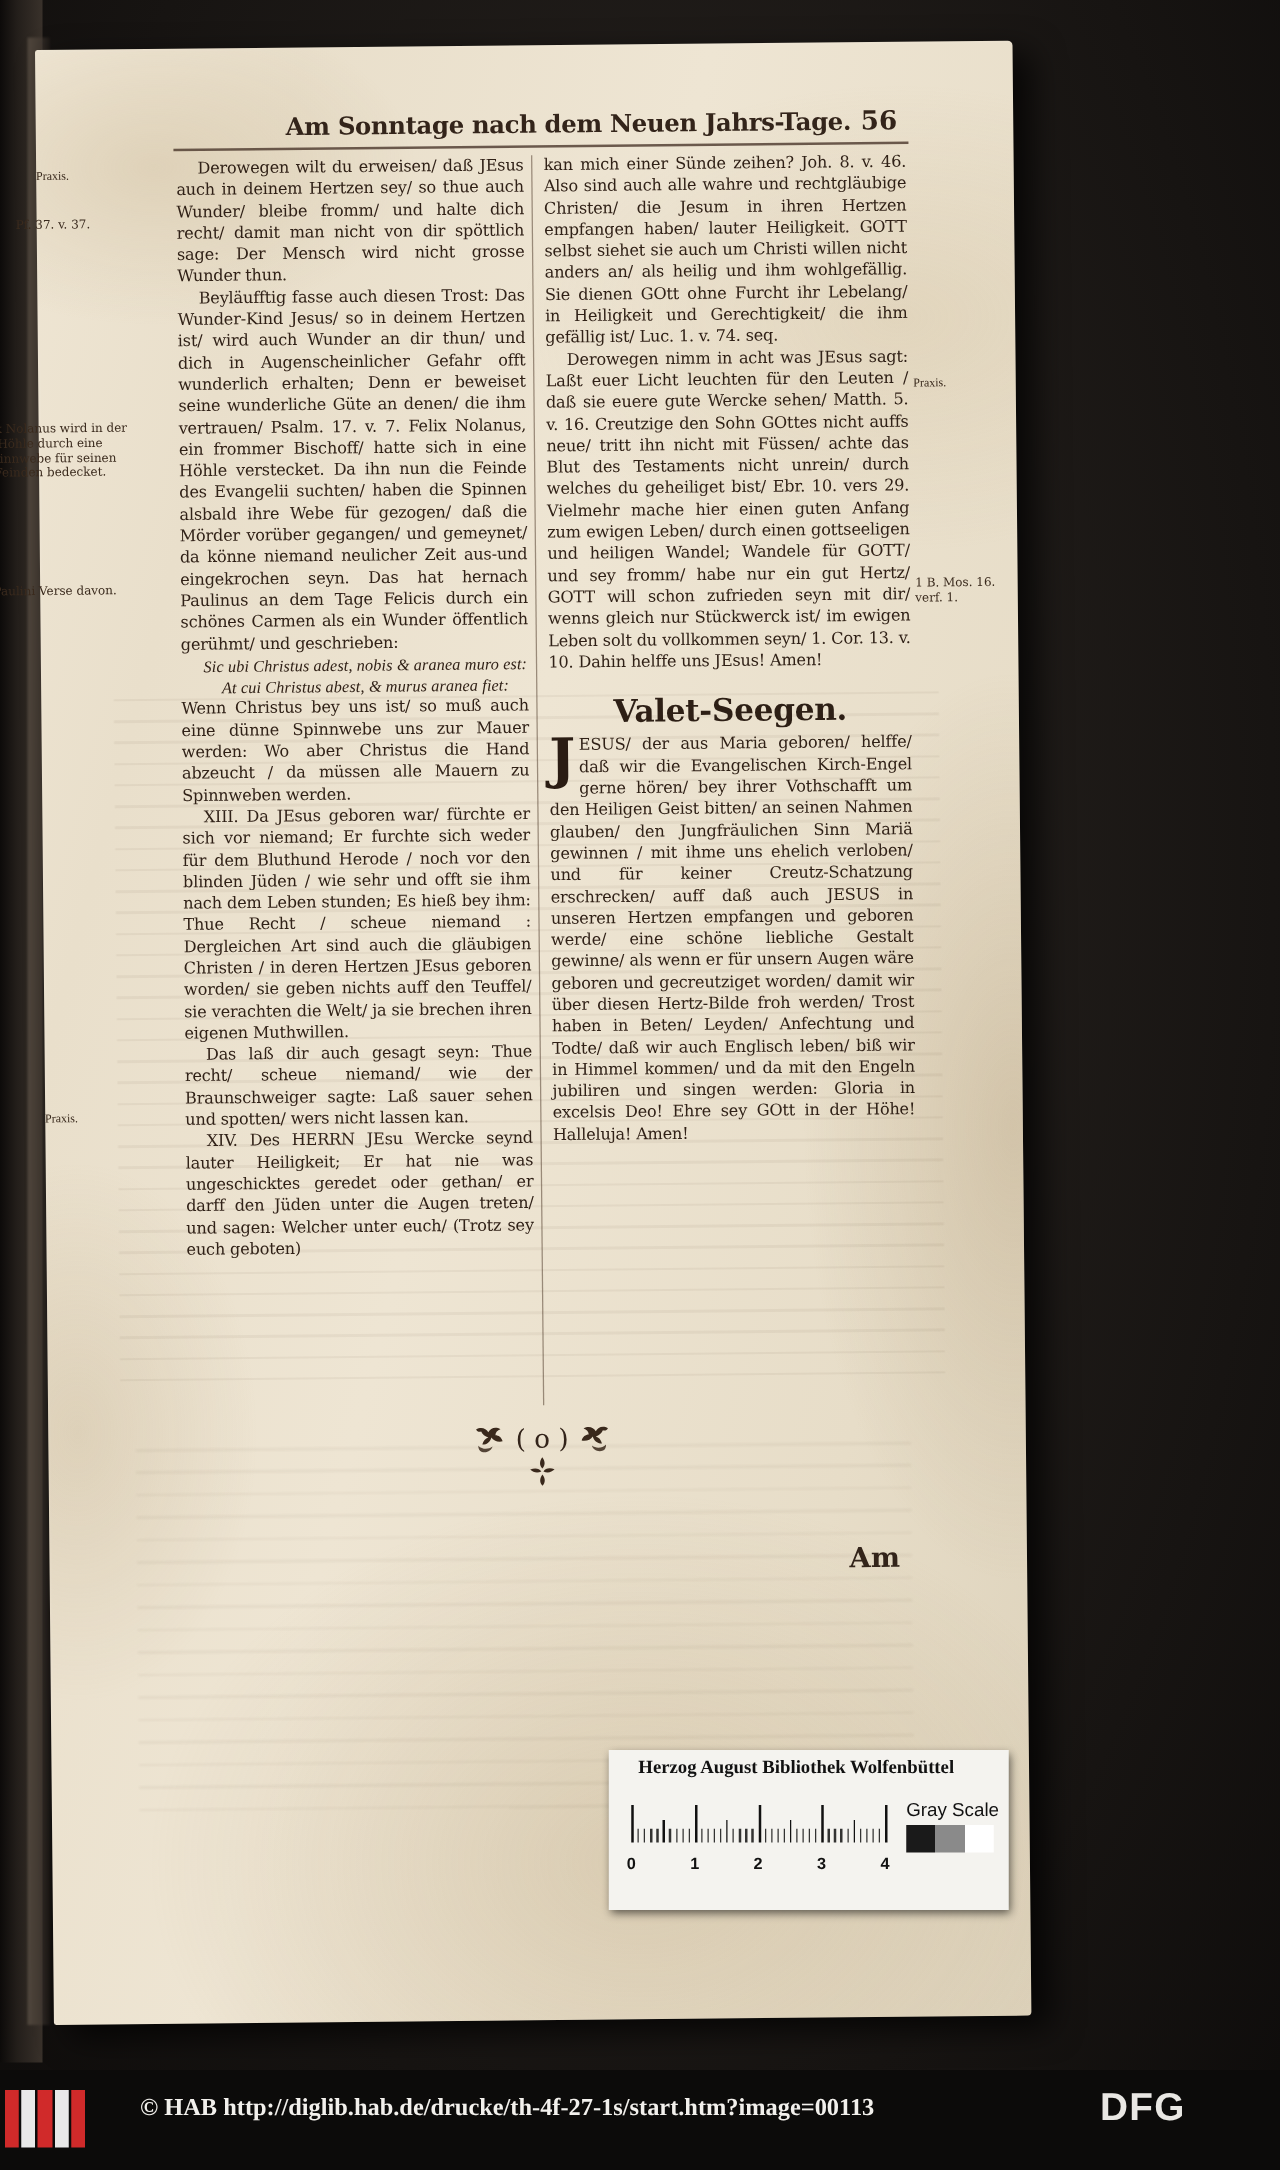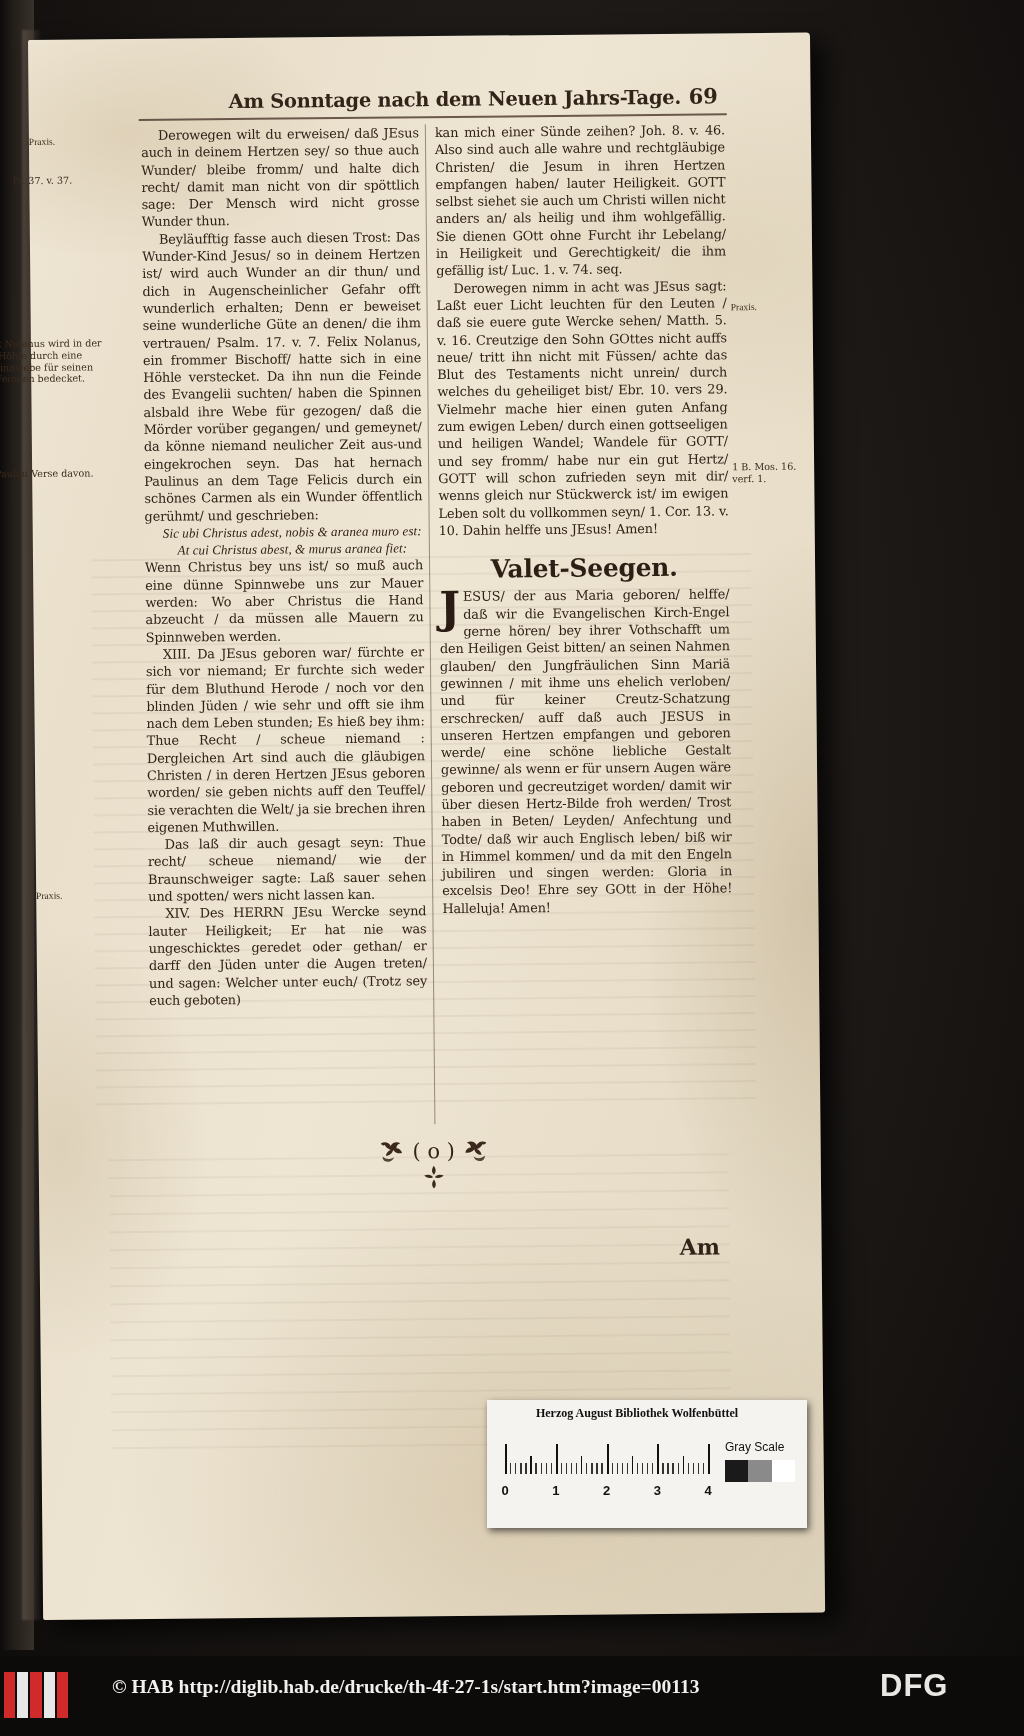--- a/index.html
+++ b/index.html
@@ -92,30 +92,30 @@
   #oh{font-family:"DejaVu Serif",serif;font-size:21px;color:#33241a;}
   #ornament-bottom{position:absolute;left:382px;top:1128px;width:26px;height:26px;color:#3a291c;}
 
   #catchword{position:absolute;left:640px;top:1200px;
      font-family:"DejaVu Serif",serif;font-weight:bold;font-size:22px;color:#33241a;}
 
   
   #target-card{position:absolute;left:487px;top:1400px;width:320px;height:128px;
      background:#f4f3ef;box-shadow:2px 3px 7px rgba(0,0,0,.6);}
   #target-title{position:absolute;left:0;top:6px;width:300px;text-align:center;
-     font-family:"Liberation Serif",serif;font-weight:bold;font-size:12px;color:#111;}
+     font-family:"Liberation Serif",serif;font-weight:bold;font-size:15px;color:#111;}
   #ruler{position:absolute;left:12px;top:36px;width:215px;height:60px;}
   .tick{position:absolute;bottom:22px;width:1.3px;background:#111;}
   .tickmaj{height:30px;width:2px;}
   .tickmid{height:18px;}
   .tickmin{height:11px;opacity:.85;}
   .ticklbl{position:absolute;bottom:-2px;font-family:"Liberation Sans",sans-serif;
      font-size:13px;font-weight:bold;color:#111;transform:translateX(-50%);}
   #gs-label{position:absolute;left:238px;top:40px;
-     font-family:"Liberation Sans",sans-serif;font-size:12px;color:#111;}
+     font-family:"Liberation Sans",sans-serif;font-size:15px;color:#111;}
   #gs-swatches{position:absolute;left:238px;top:60px;width:70px;height:22px;display:flex;}
   #gs-swatches div{flex:1;}
 
   
   #footer{position:absolute;left:0;top:1656px;width:1024px;height:80px;background:#0c0b0a;}
   #footer-text{position:absolute;left:112px;top:1676px;width:700px;
      font-family:"Liberation Serif",serif;font-weight:bold;font-size:19.5px;color:#f2f0ec;
      white-space:nowrap;}
   #dfg-logo{position:absolute;left:880px;top:1668px;
      font-family:"Liberation Sans",sans-serif;font-weight:bold;font-size:31px;
@@ -130,21 +130,21 @@
 <div id="binding-edge"></div>
 <div id="binding-edge2"></div>
 
 <div id="page-leaf">
   <div id="showthrough"></div>
   <div id="showthrough2"></div>
 
   <div id="content">
 
     <div id="running-head" class="frk">Am Sonntage nach dem Neuen Jahrs-Tage.</div>
-    <div id="page-number">69</div>
+    <div id="page-number">56</div>
     <div id="head-rule"></div>
     <div id="col-rule"></div>
 
     <div class="marg ant" style="left:-52px;top:96px;width:130px;">Praxis.</div>
     <div class="marg" style="left:-52px;top:135px;width:130px;">Pf. 37. v. 37.</div>
     <div class="marg" style="left:-60px;top:298px;width:138px;">Felix Nolanus wird in der Höhle durch eine Spinnwebe für seinen Feinden bedecket.</div>
     <div class="marg" style="left:-54px;top:428px;width:132px;">Paulini Verse davon.</div>
     <div class="marg ant" style="left:-52px;top:850px;width:130px;">Praxis.</div>
 
     <div class="marg marg-r ant" style="left:700px;top:268px;width:86px;">Praxis.</div>

